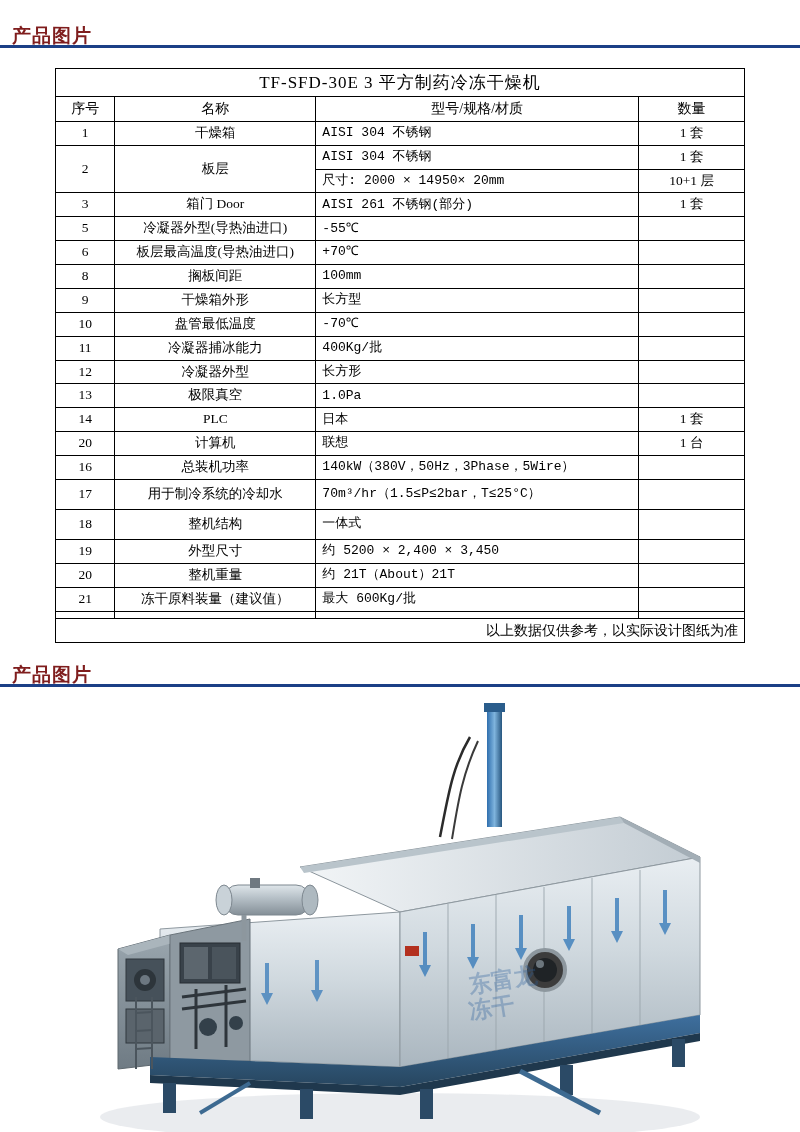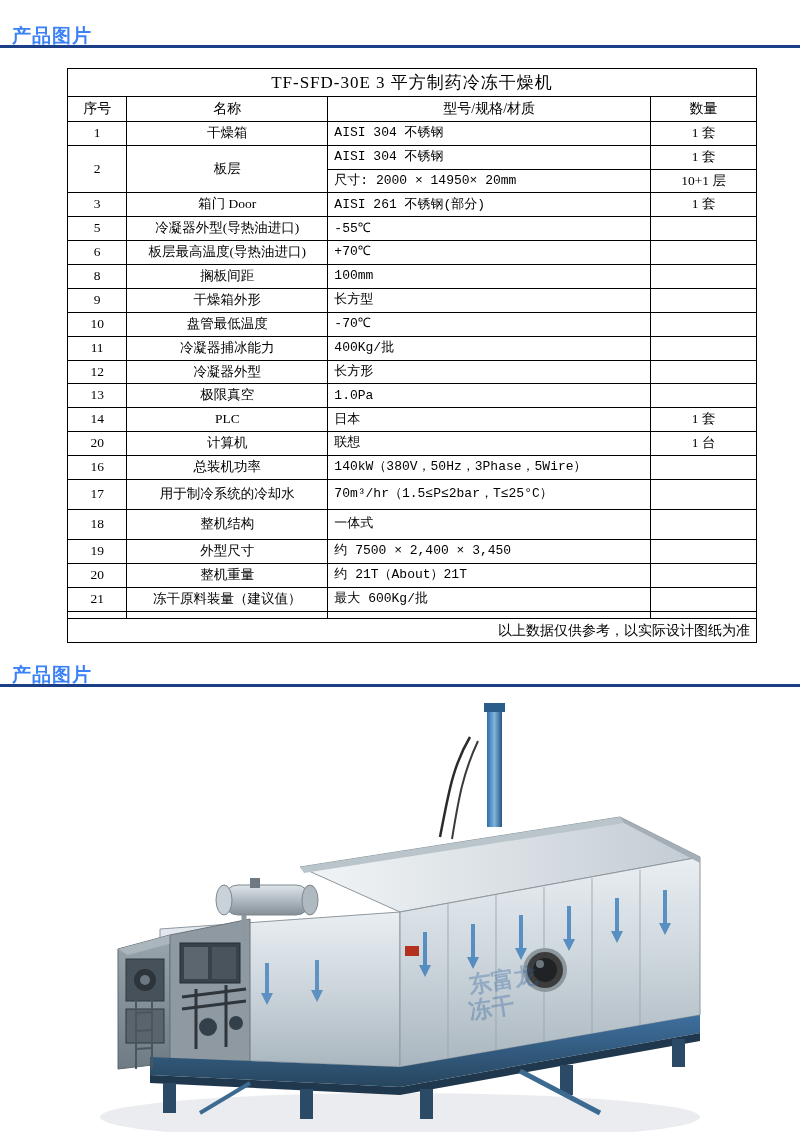--- a/index.html
+++ b/index.html
@@ -17,21 +17,21 @@
     position: relative;
     height: 40px;
     padding-left: 12px;
     display: flex;
     align-items: center;
   }
   .section-bar .bar-title {
     font-family: "Liberation Sans", sans-serif;
     font-weight: bold;
     font-size: 19px;
-    color: #3b82f6;
+    color: #7f1d1d;
     letter-spacing: 1px;
     z-index: 2;
   }
   .section-bar .rule {
     position: absolute;
     left: 0; right: 0; bottom: 6px;
     height: 3px;
     background: #1b3f86;
     z-index: 1;
   }
@@ -48,21 +48,20 @@
   
   .table-wrap {
     margin: 14px auto 0 auto;
     width: 690px;
   }
   table.spec {
     width: 100%;
     border-collapse: collapse;
     border: 1px solid #000;
     font-size: 13.5px;
-    margin-left: 12px;
   }
   table.spec td, table.spec th {
     border: 1px solid #000;
     padding: 3px 6px;
     vertical-align: middle;
     line-height: 1.25;
     font-weight: normal;
   }
   .tbl-title td {
     text-align: center;
@@ -219,21 +218,21 @@
         </tr>
         <tr class="tall">
           <td class="c-no">18</td>
           <td class="c-name">整机结构</td>
           <td class="c-spec mono">一体式</td>
           <td class="c-qty"></td>
         </tr>
         <tr>
           <td class="c-no">19</td>
           <td class="c-name">外型尺寸</td>
-          <td class="c-spec mono">约 7500 × 2,400 × 3,450</td>
+          <td class="c-spec mono">约 5200 × 2,400 × 3,450</td>
           <td class="c-qty"></td>
         </tr>
         <tr>
           <td class="c-no">20</td>
           <td class="c-name">整机重量</td>
           <td class="c-spec mono">约 21T（About）21T</td>
           <td class="c-qty"></td>
         </tr>
         <tr>
           <td class="c-no">21</td>

